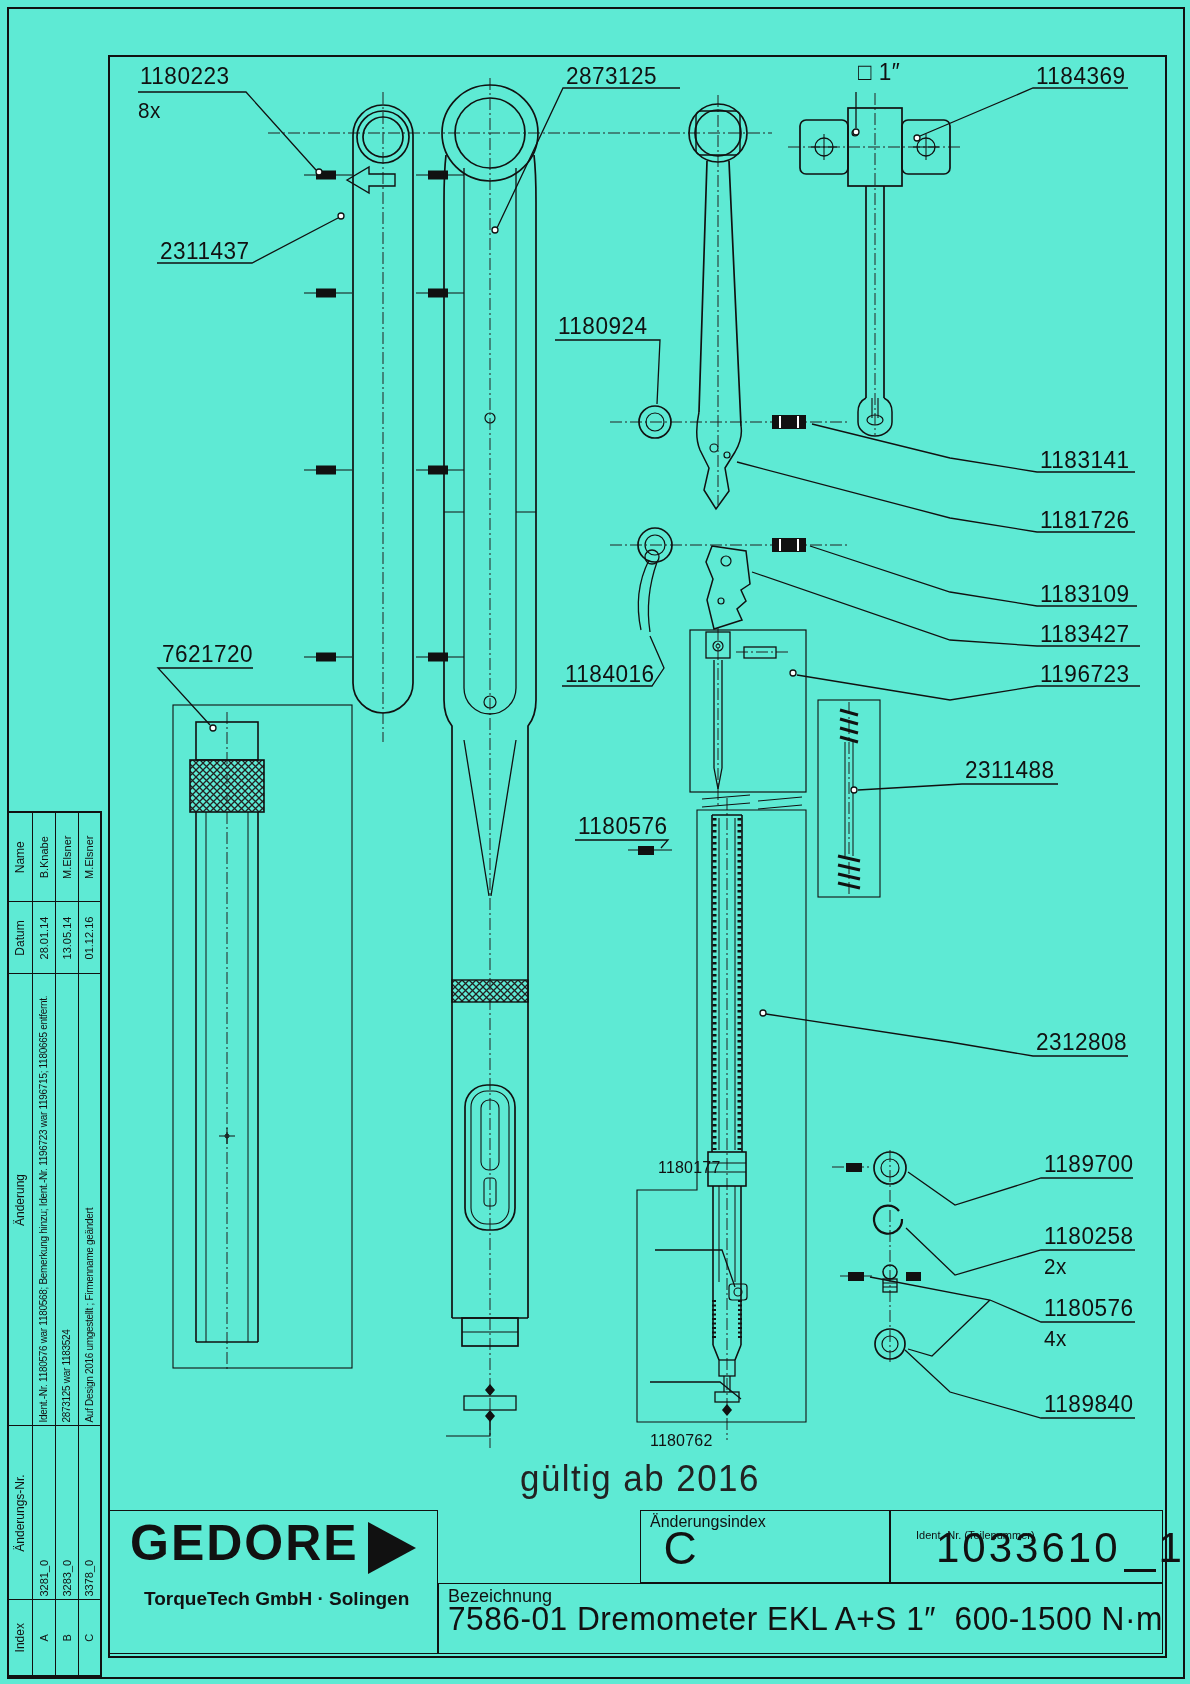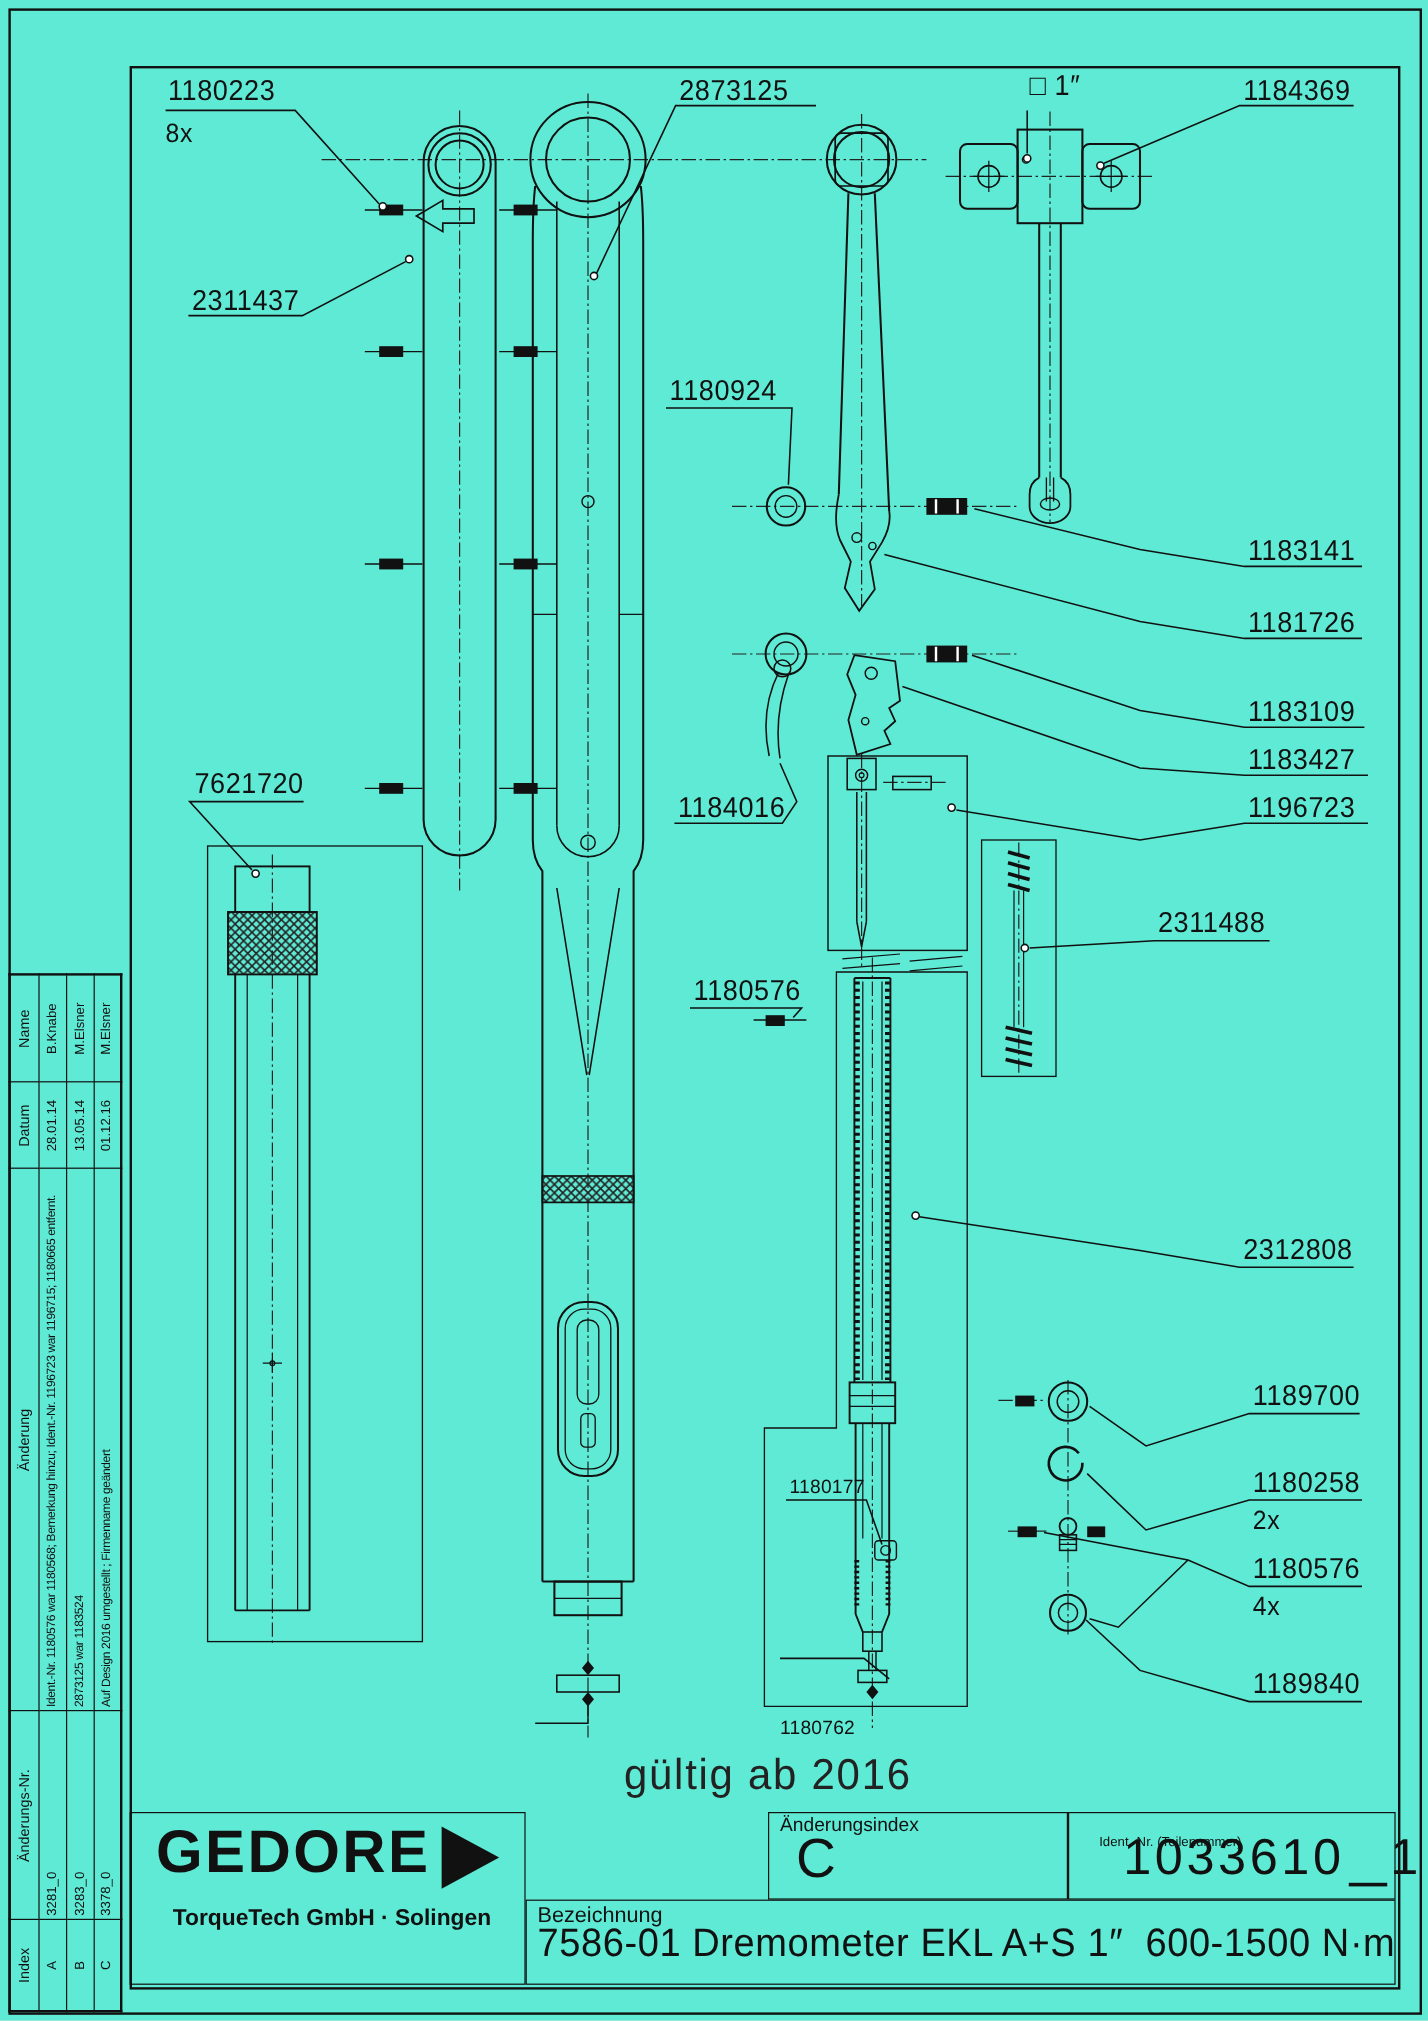--- a/index.html
+++ b/index.html
@@ -278,21 +278,21 @@
   <div class="co" style="left:565px;top:660px">1184016</div>
   <div class="co" style="left:578px;top:812px">1180576</div>
   <div class="co" style="left:965px;top:756px">2311488</div>
   <div class="co" style="left:1036px;top:1028px">2312808</div>
   <div class="co" style="left:1044px;top:1150px">1189700</div>
   <div class="co" style="left:1044px;top:1222px">1180258</div>
   <div class="co-qty" style="left:1044px;top:1254px">2x</div>
   <div class="co" style="left:1044px;top:1294px">1180576</div>
   <div class="co-qty" style="left:1044px;top:1326px">4x</div>
   <div class="co" style="left:1044px;top:1390px">1189840</div>
-  <div class="co-sm" style="left:658px;top:1231px">1180177</div>
+  <div class="co-sm" style="left:658px;top:1159px">1180177</div>
   <div class="co-sm" style="left:650px;top:1432px">1180762</div>
 
   <div class="note">gültig ab 2016</div>
 
   <div class="tb-cell" style="left:108px;top:1510px;width:330px;height:144px;"></div>
   <div class="tb-cell" style="left:640px;top:1510px;width:250px;height:73px;"></div>
   <div class="tb-cell" style="left:890px;top:1510px;width:273px;height:73px;"></div>
   <div class="tb-cell" style="left:438px;top:1583px;width:725px;height:71px;"></div>
 
 

